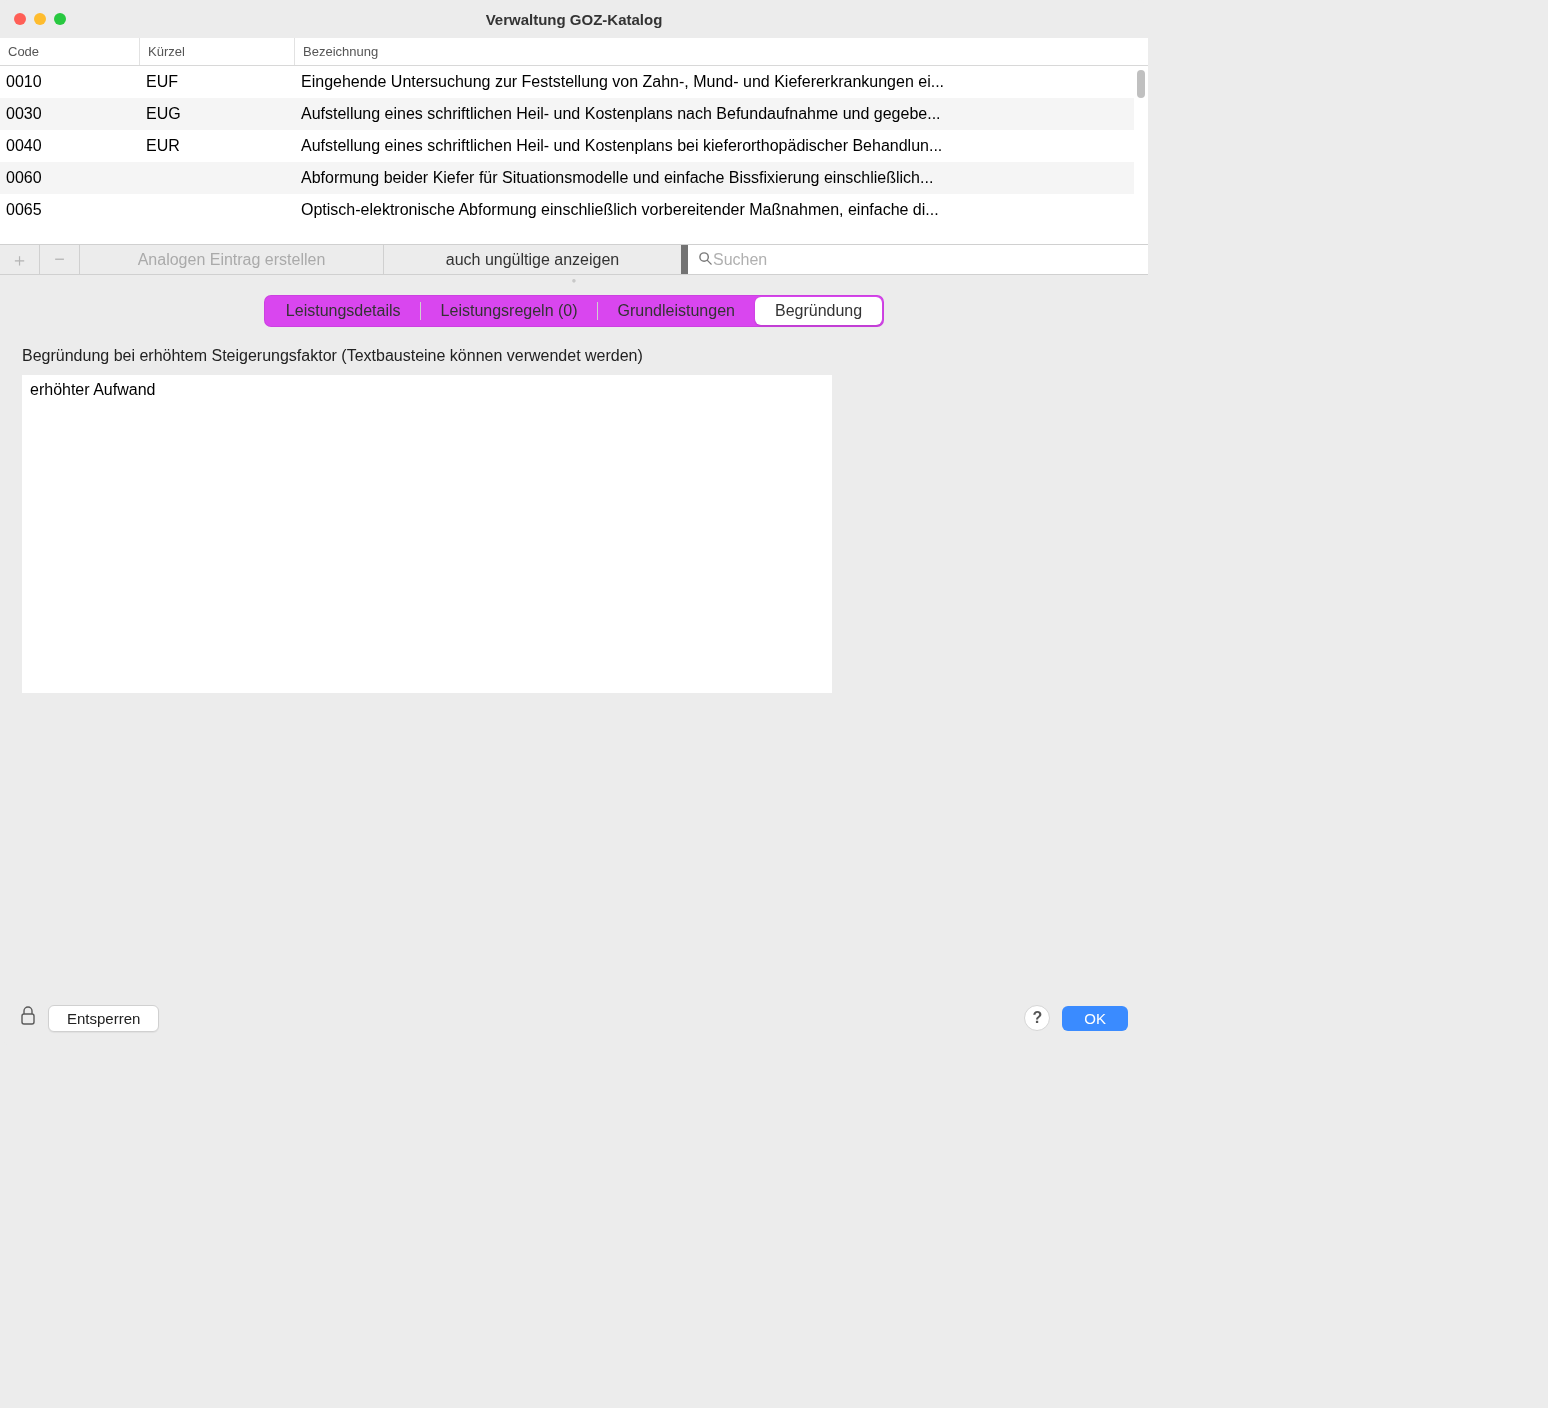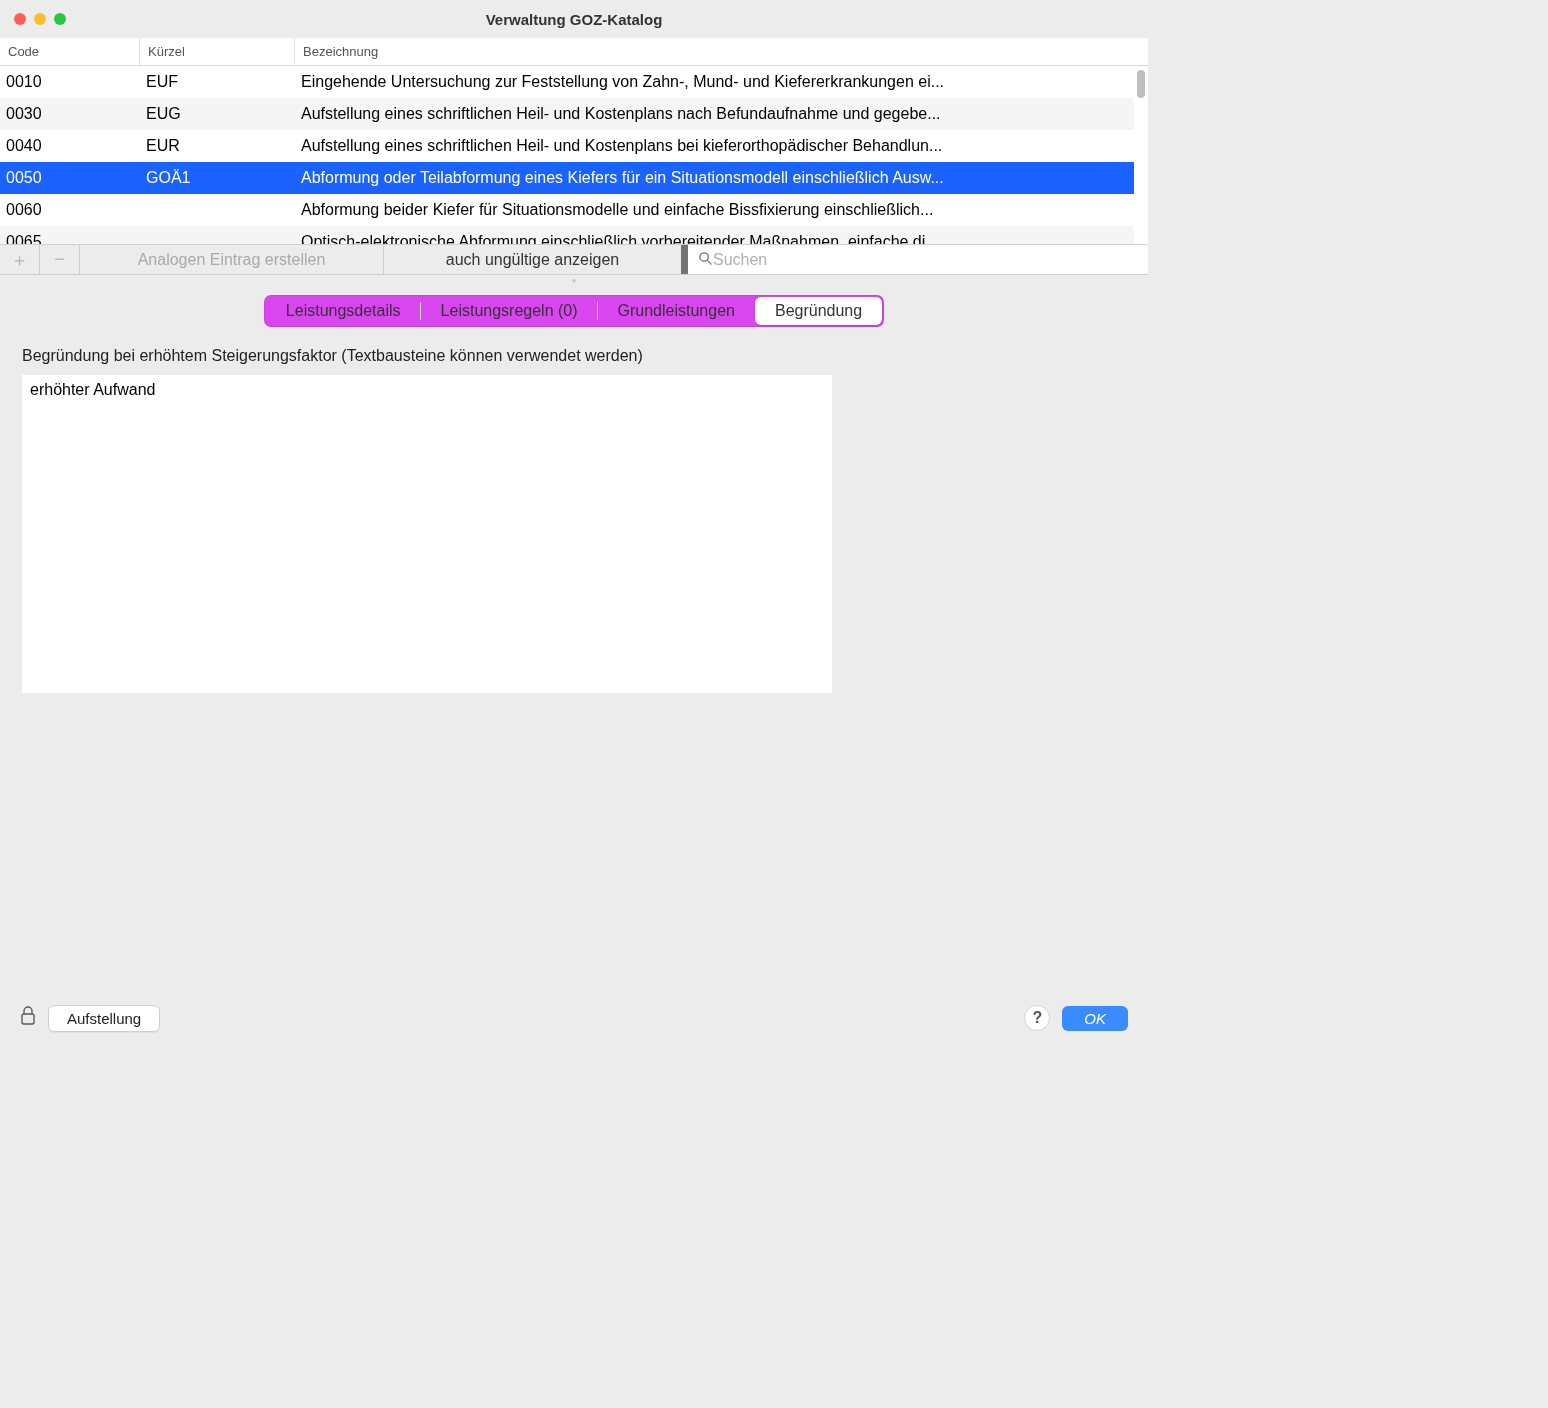--- a/index.html
+++ b/index.html
@@ -276,21 +276,20 @@
       color: #555;
     }
     .ok-button {
       padding: 4px 22px;
       background: #3a8bff;
       color: #fff;
       border: none;
       border-radius: 6px;
       font-size: 15px;
       font-weight: 500;
-      font-style: italic;
     }
   </style>
 </head>
 <body>
 
 <div class="window">
 
   <div class="titlebar">
     <div class="traffic-lights">
       <div class="traffic-light tl-close"></div>
@@ -315,25 +314,20 @@
           </div>
           <div class="tr">
             <div class="td col-code">0030</div>
             <div class="td col-kurz">EUG</div>
             <div class="td col-bez">Aufstellung eines schriftlichen Heil- und Kostenplans nach Befundaufnahme und gegebe...</div>
           </div>
           <div class="tr">
             <div class="td col-code">0040</div>
             <div class="td col-kurz">EUR</div>
             <div class="td col-bez">Aufstellung eines schriftlichen Heil- und Kostenplans bei kieferorthopädischer Behandlun...</div>
-          </div>
-          <div class="tr selected">
-            <div class="td col-code">0050</div>
-            <div class="td col-kurz">GOÄ1</div>
-            <div class="td col-bez">Abformung oder Teilabformung eines Kiefers für ein Situationsmodell einschließlich Ausw...</div>
           </div>
           <div class="tr">
             <div class="td col-code">0060</div>
             <div class="td col-kurz"></div>
             <div class="td col-bez">Abformung beider Kiefer für Situationsmodelle und einfache Bissfixierung einschließlich...</div>
           </div>
           <div class="tr">
             <div class="td col-code">0065</div>
             <div class="td col-kurz"></div>
             <div class="td col-bez">Optisch-elektronische Abformung einschließlich vorbereitender Maßnahmen, einfache di...</div>
@@ -377,19 +371,19 @@
     <textarea class="textarea" style="">erhöhter Aufwand</textarea>
   </div>
 
   <div class="footer">
     <span class="lock-icon">
       <svg width="16" height="20" viewBox="0 0 16 20">
           <rect x="2" y="8" width="12" height="10" rx="2" fill="none" stroke="#5a5a5a" stroke-width="1.4"></rect>
           <path d="M4 8 V5 a4 4 0 0 1 8 0 V8" fill="none" stroke="#5a5a5a" stroke-width="1.4"></path>
         </svg>
     </span>
-    <button class="mac-button">Aufstellung</button>
+    <button class="mac-button">Entsperren</button>
     <div class="spacer"></div>
     <div class="help-button">?</div>
     <button class="ok-button">OK</button>
   </div>
 
 </div>
 
 </body></html>

